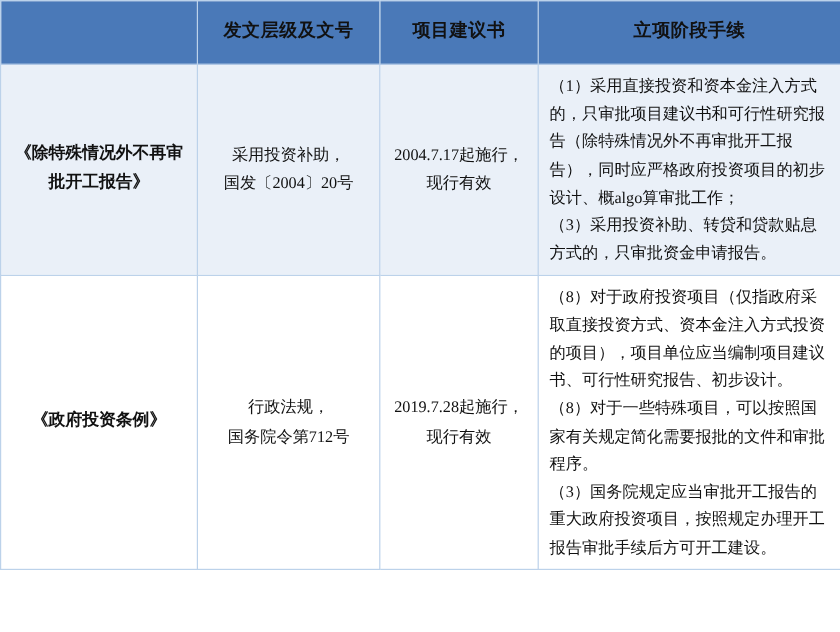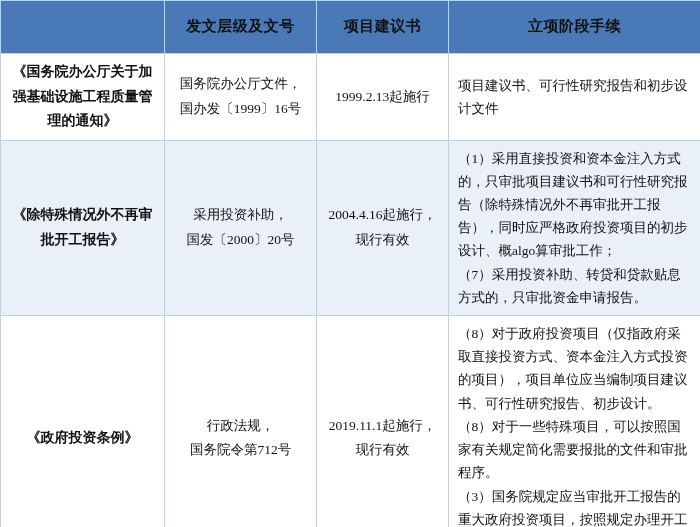--- a/index.html
+++ b/index.html
@@ -82,56 +82,43 @@
   </colgroup>
   <thead>
     <tr>
       <th></th>
       <th>发文层级及文号</th>
       <th>项目建议书</th>
       <th>立项阶段手续</th>
     </tr>
   </thead>
   <tbody>
-    <tr class="odd">
-      <td class="col-name">《国务院办公厅关于加强基础设施工程质量管理的通知》</td>
-      <td class="col-doc">
-        <span class="line">国务院办公厅文件，</span>
-        <span class="line">国办发〔1999〕16号</span>
-      </td>
-      <td class="col-date">
-        <span class="line">1999.2.13起施行</span>
-      </td>
-      <td class="col-proc">
-        <span class="para">项目建议书、可行性研究报告和初步设计文件</span>
-      </td>
-    </tr>
     <tr class="even">
       <td class="col-name">《除特殊情况外不再审批开工报告》</td>
       <td class="col-doc">
         <span class="line">采用投资补助，</span>
-        <span class="line">国发〔2000〕20号</span>
+        <span class="line">国发〔2004〕20号</span>
       </td>
       <td class="col-date">
-        <span class="line">2004.4.16起施行，</span>
+        <span class="line">2004.7.17起施行，</span>
         <span class="line">现行有效</span>
       </td>
       <td class="col-proc">
         <span class="para">（1）采用直接投资和资本金注入方式的，只审批项目建议书和可行性研究报告（除特殊情况外不再审批开工报告），同时应严格政府投资项目的初步设计、概algo算审批工作；</span>
-        <span class="para">（7）采用投资补助、转贷和贷款贴息方式的，只审批资金申请报告。</span>
+        <span class="para">（3）采用投资补助、转贷和贷款贴息方式的，只审批资金申请报告。</span>
       </td>
     </tr>
     <tr class="odd">
       <td class="col-name">《政府投资条例》</td>
       <td class="col-doc">
         <span class="line">行政法规，</span>
         <span class="line">国务院令第712号</span>
       </td>
       <td class="col-date">
-        <span class="line">2019.11.1起施行，</span>
+        <span class="line">2019.7.28起施行，</span>
         <span class="line">现行有效</span>
       </td>
       <td class="col-proc">
         <span class="para">（8）对于政府投资项目（仅指政府采取直接投资方式、资本金注入方式投资的项目），项目单位应当编制项目建议书、可行性研究报告、初步设计。</span>
         <span class="para">（8）对于一些特殊项目，可以按照国家有关规定简化需要报批的文件和审批程序。</span>
         <span class="para">（3）国务院规定应当审批开工报告的重大政府投资项目，按照规定办理开工报告审批手续后方可开工建设。</span>
       </td>
     </tr>
   </tbody>
 </table>

